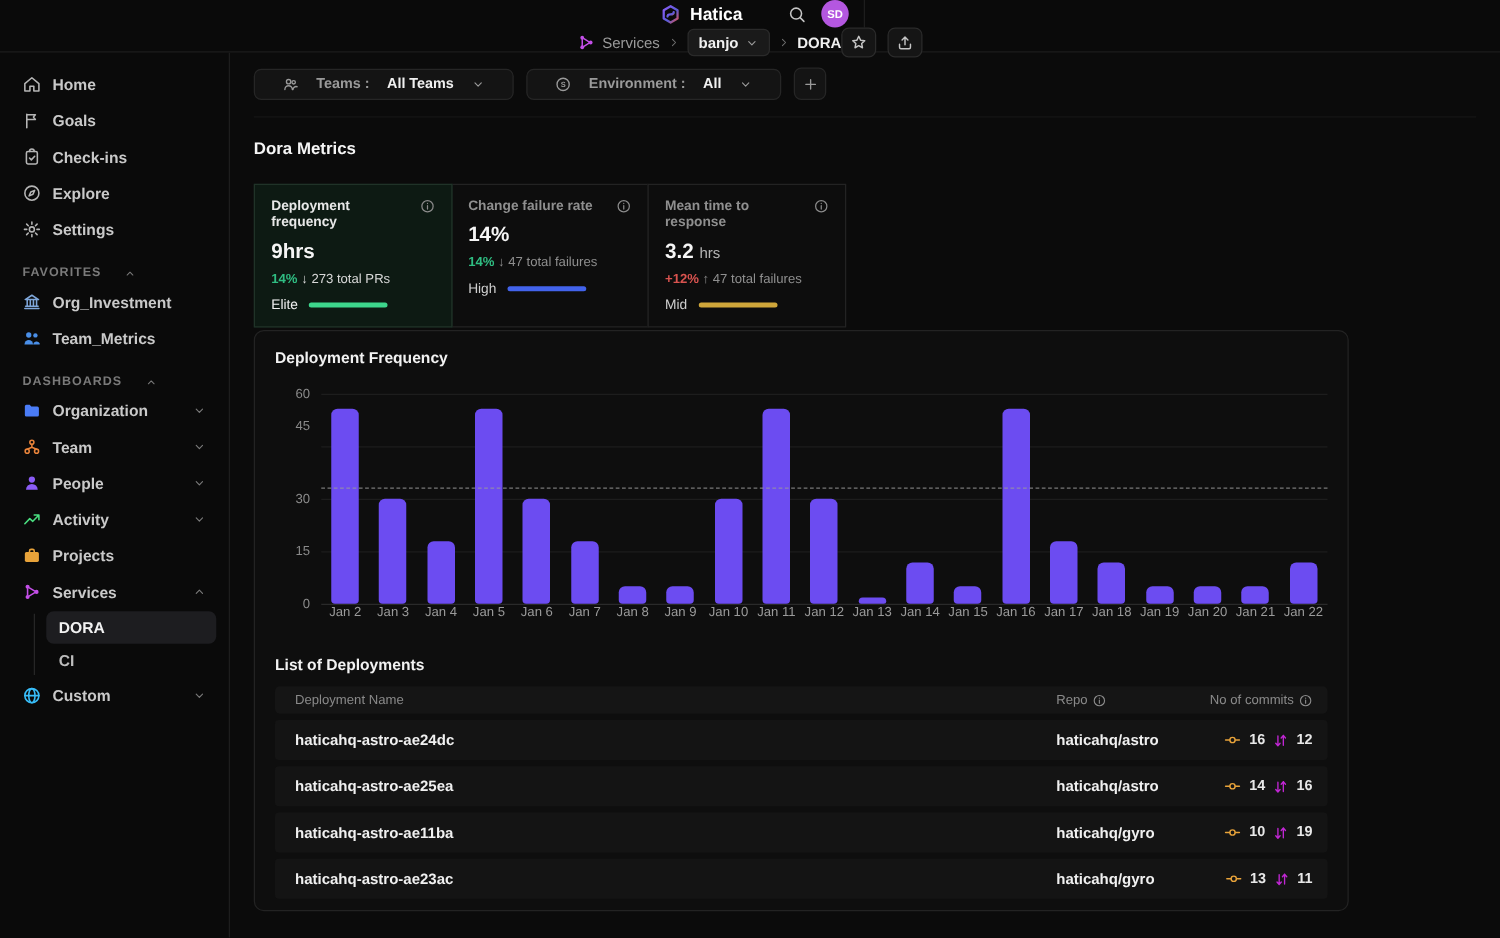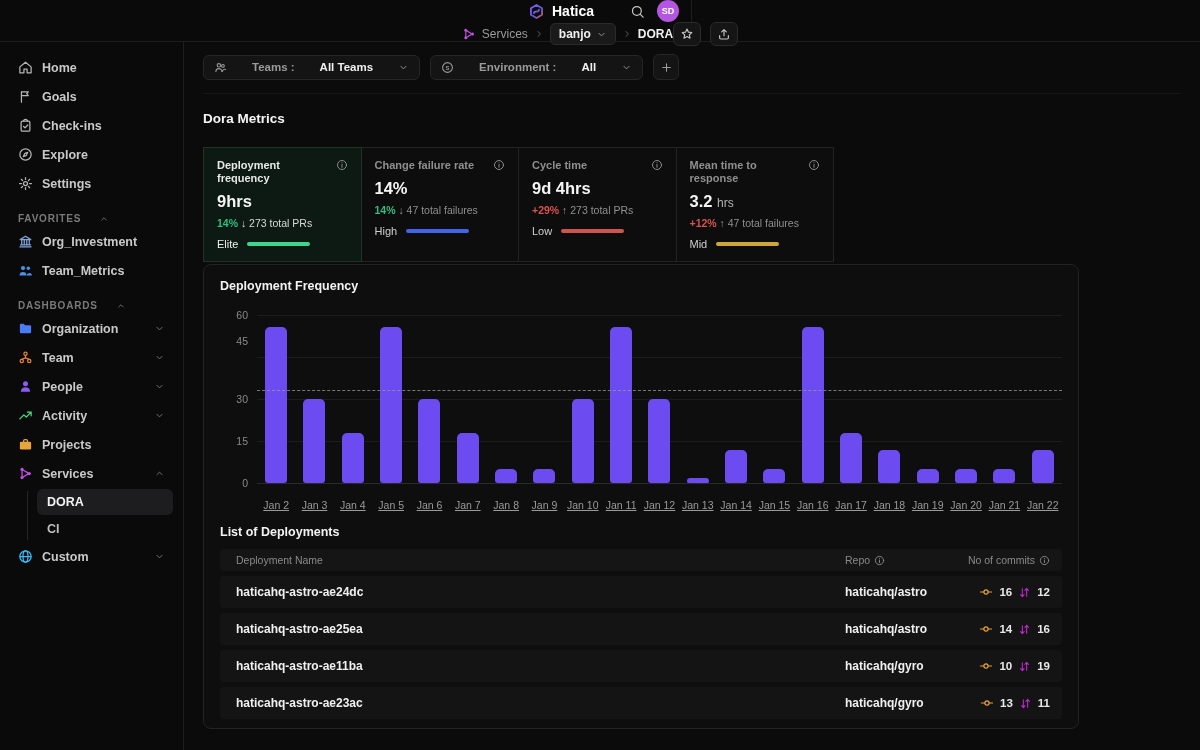--- a/index.html
+++ b/index.html
@@ -27,21 +27,21 @@
   .side-item .chev { margin-left:auto; color:#7a7a7a; }
   .section-title { display:flex; align-items:center; gap:18px; color:#7a7a7a; font-size:10px; font-weight:bold; letter-spacing:0.8px; padding:6px 8px 4px; margin-top:10px; cursor:pointer; }
   .sub-wrap { position:relative; margin-left:17px; padding-left:10px; }
   .sub-wrap:before { content:""; position:absolute; left:0; top:2px; bottom:2px; width:1px; background:#262626; }
   .sub-item { padding:6px 10px; border-radius:6px; font-size:12.5px; font-weight:bold; color:#bdbdbd; cursor:pointer; margin-bottom:1px; }
   .sub-item.selected { background:#1d1d20; color:#f2f2f2; }
 
   
   .main { position:absolute; top:42px; left:184px; width:1016px; height:708px; background:#0b0b0b; padding:0 19px; }
   .filterbar { display:flex; align-items:center; gap:10px; padding:12px 0 13px; border-bottom:1px solid #161616; }
-  .pill { display:flex; align-items:center; gap:25px; background:#141414; border:1px solid #262626; border-radius:6px; padding:5px 10px; cursor:pointer; }
+  .pill { display:flex; align-items:center; gap:14px; background:#141414; border:1px solid #262626; border-radius:6px; padding:5px 22px; cursor:pointer; }
   .pill .plabel { color:#9a9a9a; font-size:11.5px; font-weight:bold; }
   .pill .pvalue { color:#f0f0f0; font-size:11.5px; font-weight:bold; }
   .pill .chev { color:#8a8a8a; }
   .add-filter { width:26px; height:26px; background:#141414; border:1px solid #262626; border-radius:6px; display:flex; align-items:center; justify-content:center; color:#9a9a9a; cursor:pointer; }
   .page-title { margin-top:17px; font-size:13.5px; font-weight:bold; color:#f5f5f5; }
 
   
   .cards { display:flex; margin-top:21px; width:634px; }
   .mcard { width:158.5px; border:1px solid #232323; margin-left:-1px; padding:11px 13px; background:#0d0d0d; cursor:pointer; }
   .mcard:first-child { margin-left:0; }
@@ -64,21 +64,21 @@
   .chart-title { font-size:12.5px; font-weight:bold; color:#f2f2f2; }
   .chart-wrap { position:relative; margin-top:14px; height:196px; }
   .plot { position:absolute; left:37px; right:0; top:8px; height:168px; }
   .gridline { position:absolute; left:0; right:0; height:1px; background:#1d1d1d; }
   .gridline.base { background:#2a2a2a; }
   .avg-line { position:absolute; left:0; right:0; border-top:1px dashed #9a9a9a; opacity:0.75; z-index:3; }
   .ytick { position:absolute; right:100%; margin-right:9px; transform:translateY(-50%); color:#8a8a8a; font-size:10.5px; }
   .bars { position:absolute; left:0; right:0; bottom:0; top:0; display:flex; z-index:2; }
   .bar-slot { flex:1; position:relative; }
   .bar { position:absolute; bottom:0; left:50%; transform:translateX(-50%); width:22px; background:#6c4cf1; border-radius:5px 5px 3px 3px; }
-  .bar-label { position:absolute; top:100%; margin-top:16px; left:50%; transform:translateX(-50%); color:#9a9a9a; font-size:10.5px; white-space:nowrap;text-decoration:underline; }
+  .bar-label { position:absolute; top:100%; margin-top:1px; left:50%; transform:translateX(-50%); color:#9a9a9a; font-size:10.5px; white-space:nowrap; }
 
   .list-title { margin-top:22px; font-size:12.5px; font-weight:bold; color:#f2f2f2; }
   .table { margin-top:10px; }
   .thead { display:grid; grid-template-columns:1fr 105px 100px; background:#151515; border-radius:4px; padding:5px 12px 5px 4px; color:#8a8a8a; font-size:10.5px; }
   .thead .th { display:flex; align-items:center; gap:4px; }
   .thead .th.right { justify-content:flex-end; }
   .trow { display:grid; grid-template-columns:1fr 105px 100px; align-items:center; background:#141414; border-radius:3px; margin-top:5px; padding:9px 12px 9px 4px; cursor:pointer; }
   .td-name, .td-repo { font-size:12px; font-weight:bold; color:#f0f0f0; }
   .td-commits { display:flex; align-items:center; justify-content:flex-end; gap:6px; font-size:11.5px; font-weight:bold; color:#e8e8e8; }
   .cell-pad { padding-left:12px; }
@@ -398,37 +398,20 @@
         </div>
         <div class="mcard-value">14%</div>
         <div class="mcard-delta"><span class="delta-green">14%</span> ↓ 47 total failures</div>
         <div class="mcard-tier">
           <span>High</span>
           <span class="tier-bar" style="background:#4263eb"></span>
         </div>
       </div>
       <div class="mcard">
         <div class="mcard-head">
-          <span class="mcard-title">Cycle time</span>
-          <span>
-            <svg width="12" height="12" viewBox="0 0 24 24" fill="none" stroke="#8a8a8a" stroke-width="2" stroke-linecap="round" stroke-linejoin="round">
-              <circle cx="12" cy="12" r="9"></circle>
-              <path d="M12 11 V16.5 M12 7.5 v0.2"></path>
-            </svg>
-          </span>
-        </div>
-        <div class="mcard-value">9d 4hrs</div>
-        <div class="mcard-delta"><span class="delta-red">+29%</span> ↑ 273 total PRs</div>
-        <div class="mcard-tier">
-          <span>Low</span>
-          <span class="tier-bar" style="background:#cf5450"></span>
-        </div>
-      </div>
-      <div class="mcard">
-        <div class="mcard-head">
           <span class="mcard-title">Mean time to response</span>
           <span>
             <svg width="12" height="12" viewBox="0 0 24 24" fill="none" stroke="#8a8a8a" stroke-width="2" stroke-linecap="round" stroke-linejoin="round">
               <circle cx="12" cy="12" r="9"></circle>
               <path d="M12 11 V16.5 M12 7.5 v0.2"></path>
             </svg>
           </span>
         </div>
         <div class="mcard-value">3.2 <span class="unit">hrs</span></div>
         <div class="mcard-delta"><span class="delta-red">+12%</span> ↑ 47 total failures</div>

